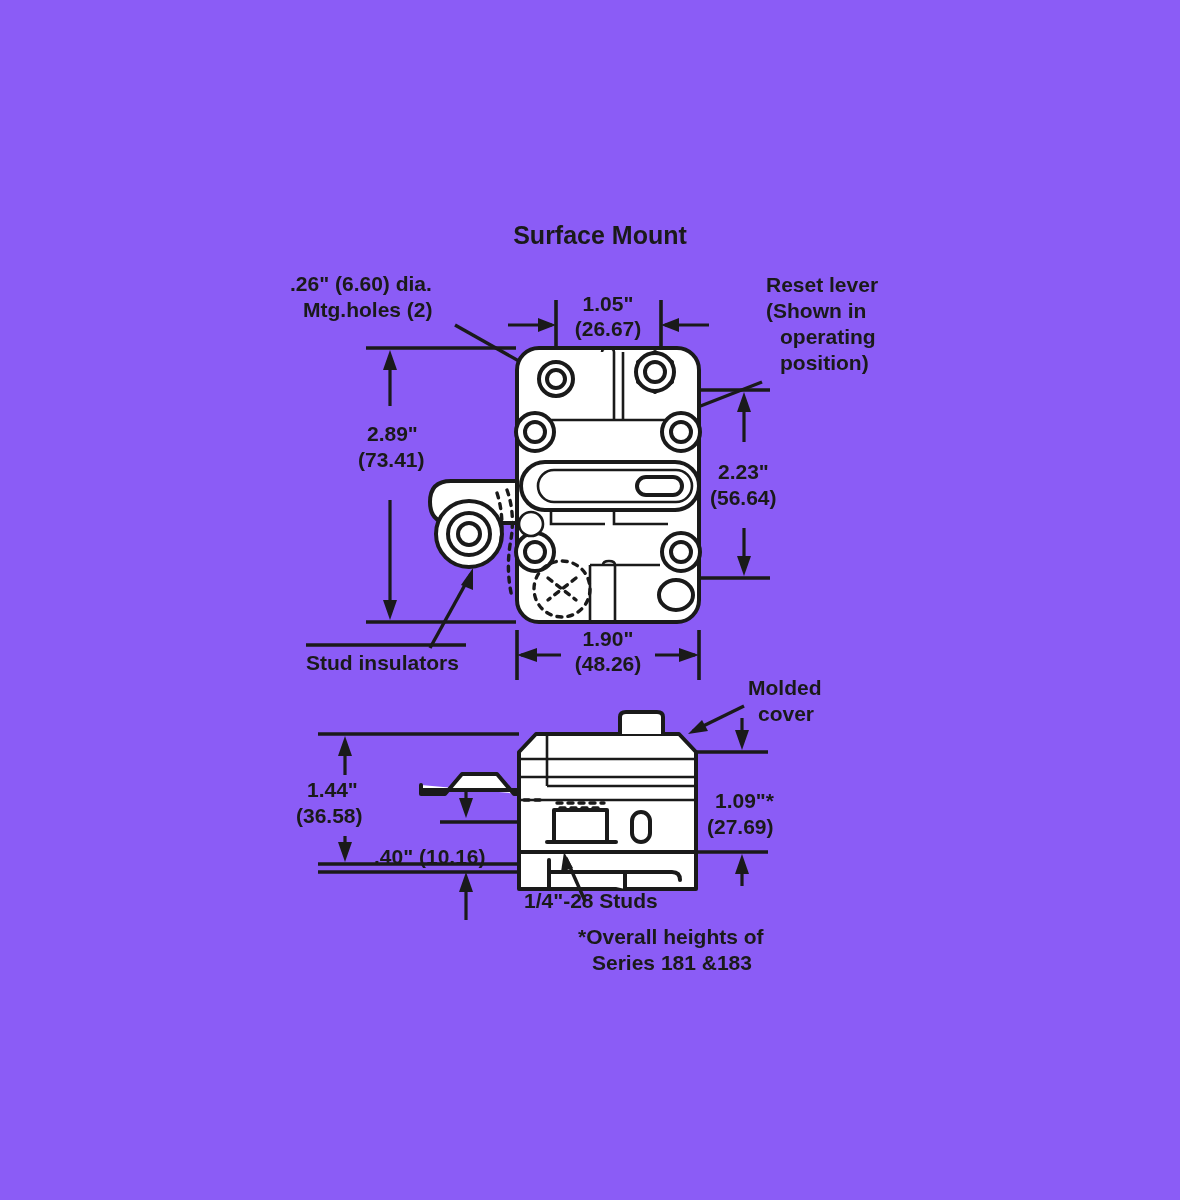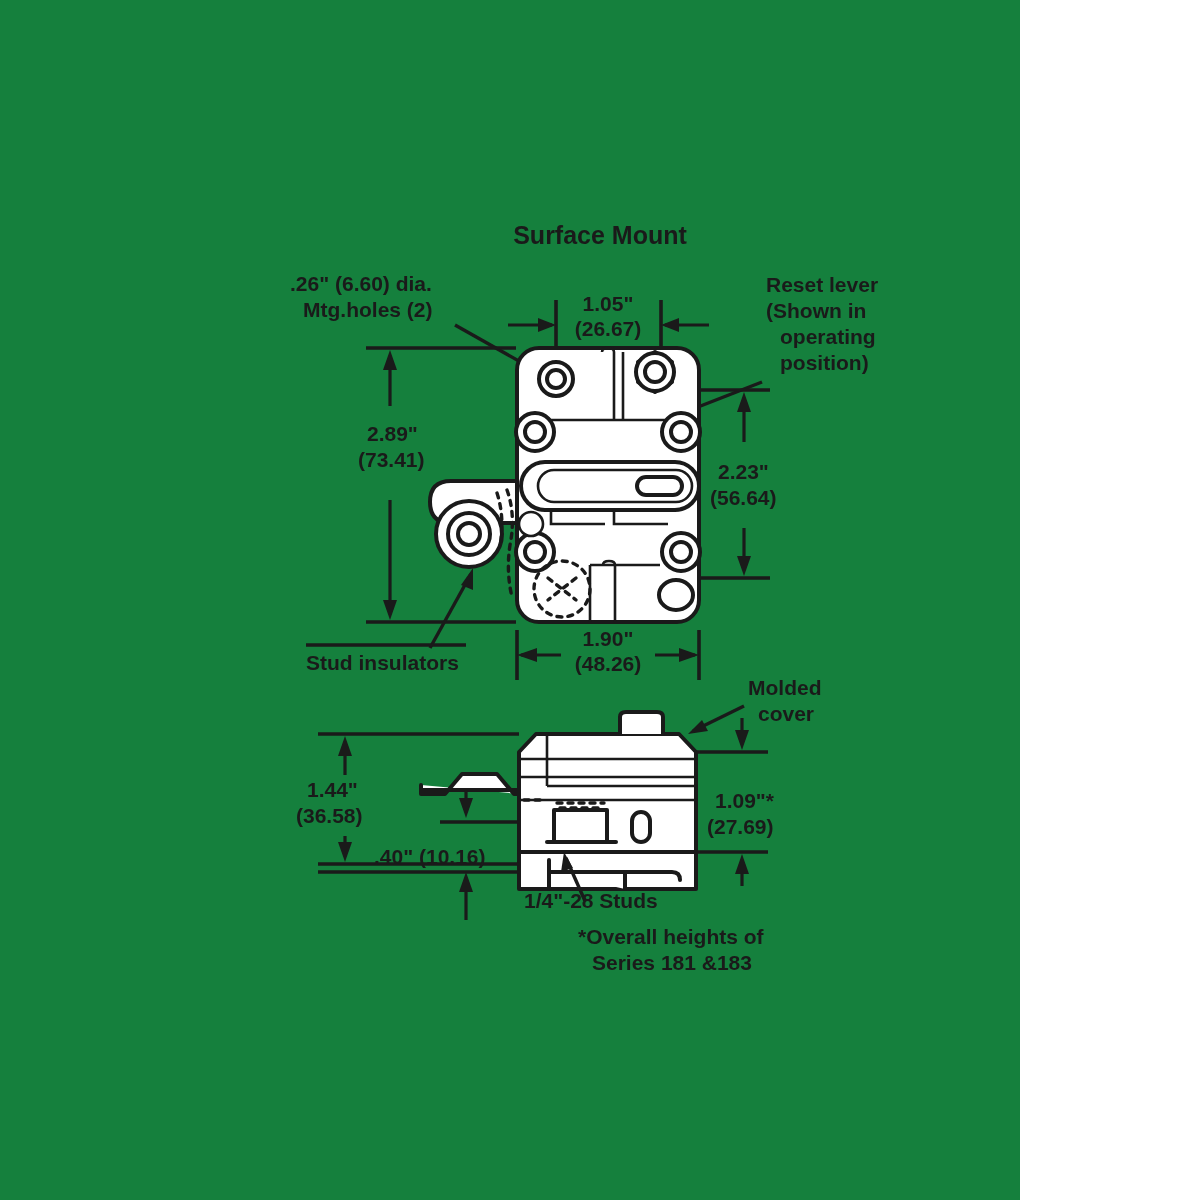--- a/index.html
+++ b/index.html
@@ -3,23 +3,23 @@
 <meta charset="utf-8">
 <title>Surface Mount Circuit Breaker Drawing</title>
 <style>
   html, body {
     margin: 0;
     padding: 0;
     background: #ffffff;
   }
   #page {
     position: relative;
-    width: 1020px;
+    width: 1180px;
     height: 1200px;
-    background: #15803d;
+    background: #8b5cf6;
     overflow: hidden;
     font-family: "Liberation Sans", sans-serif;
   }
   #drawing {
     position: absolute;
     left: 0;
     top: 0;
     width: 1200px;
     height: 1200px;
   }

